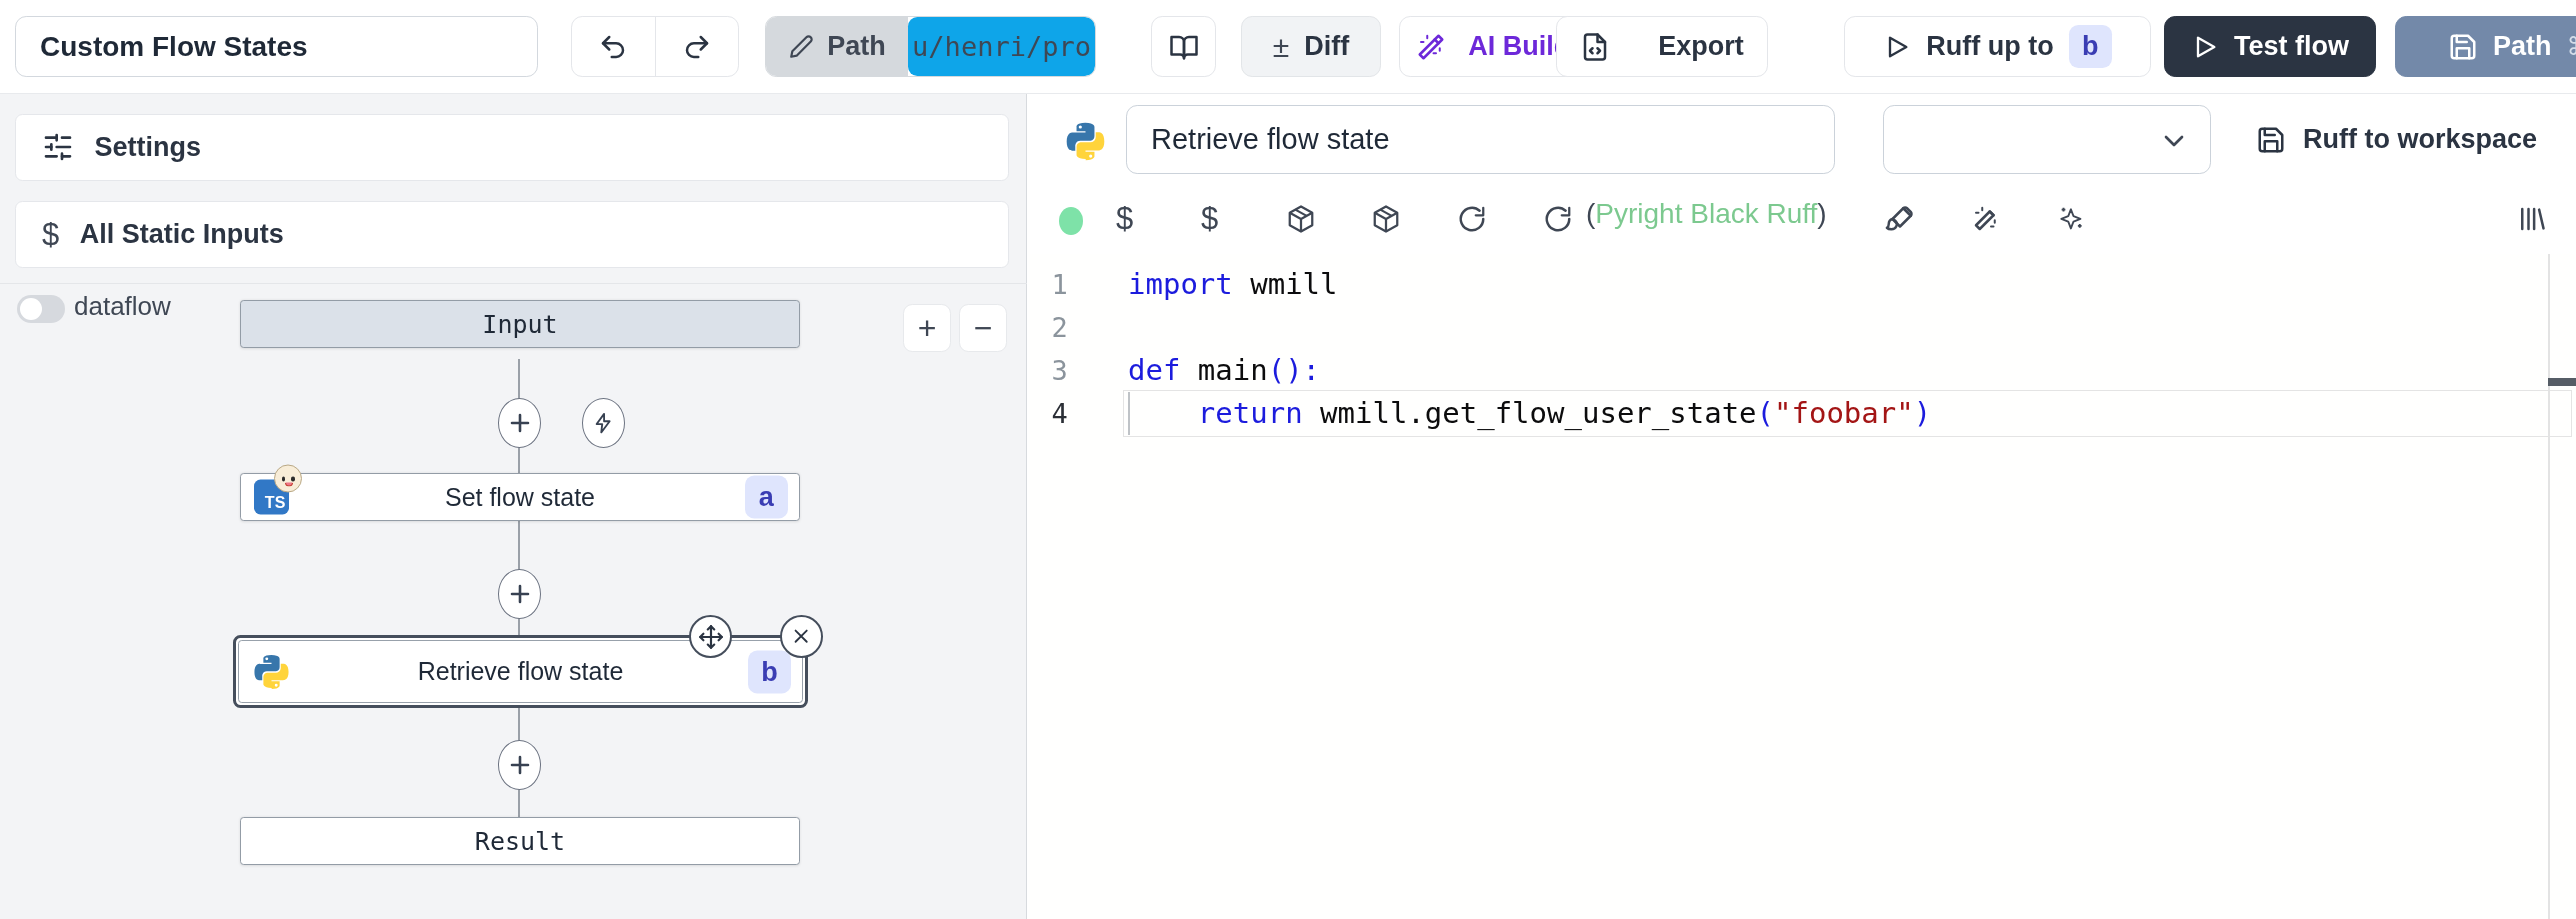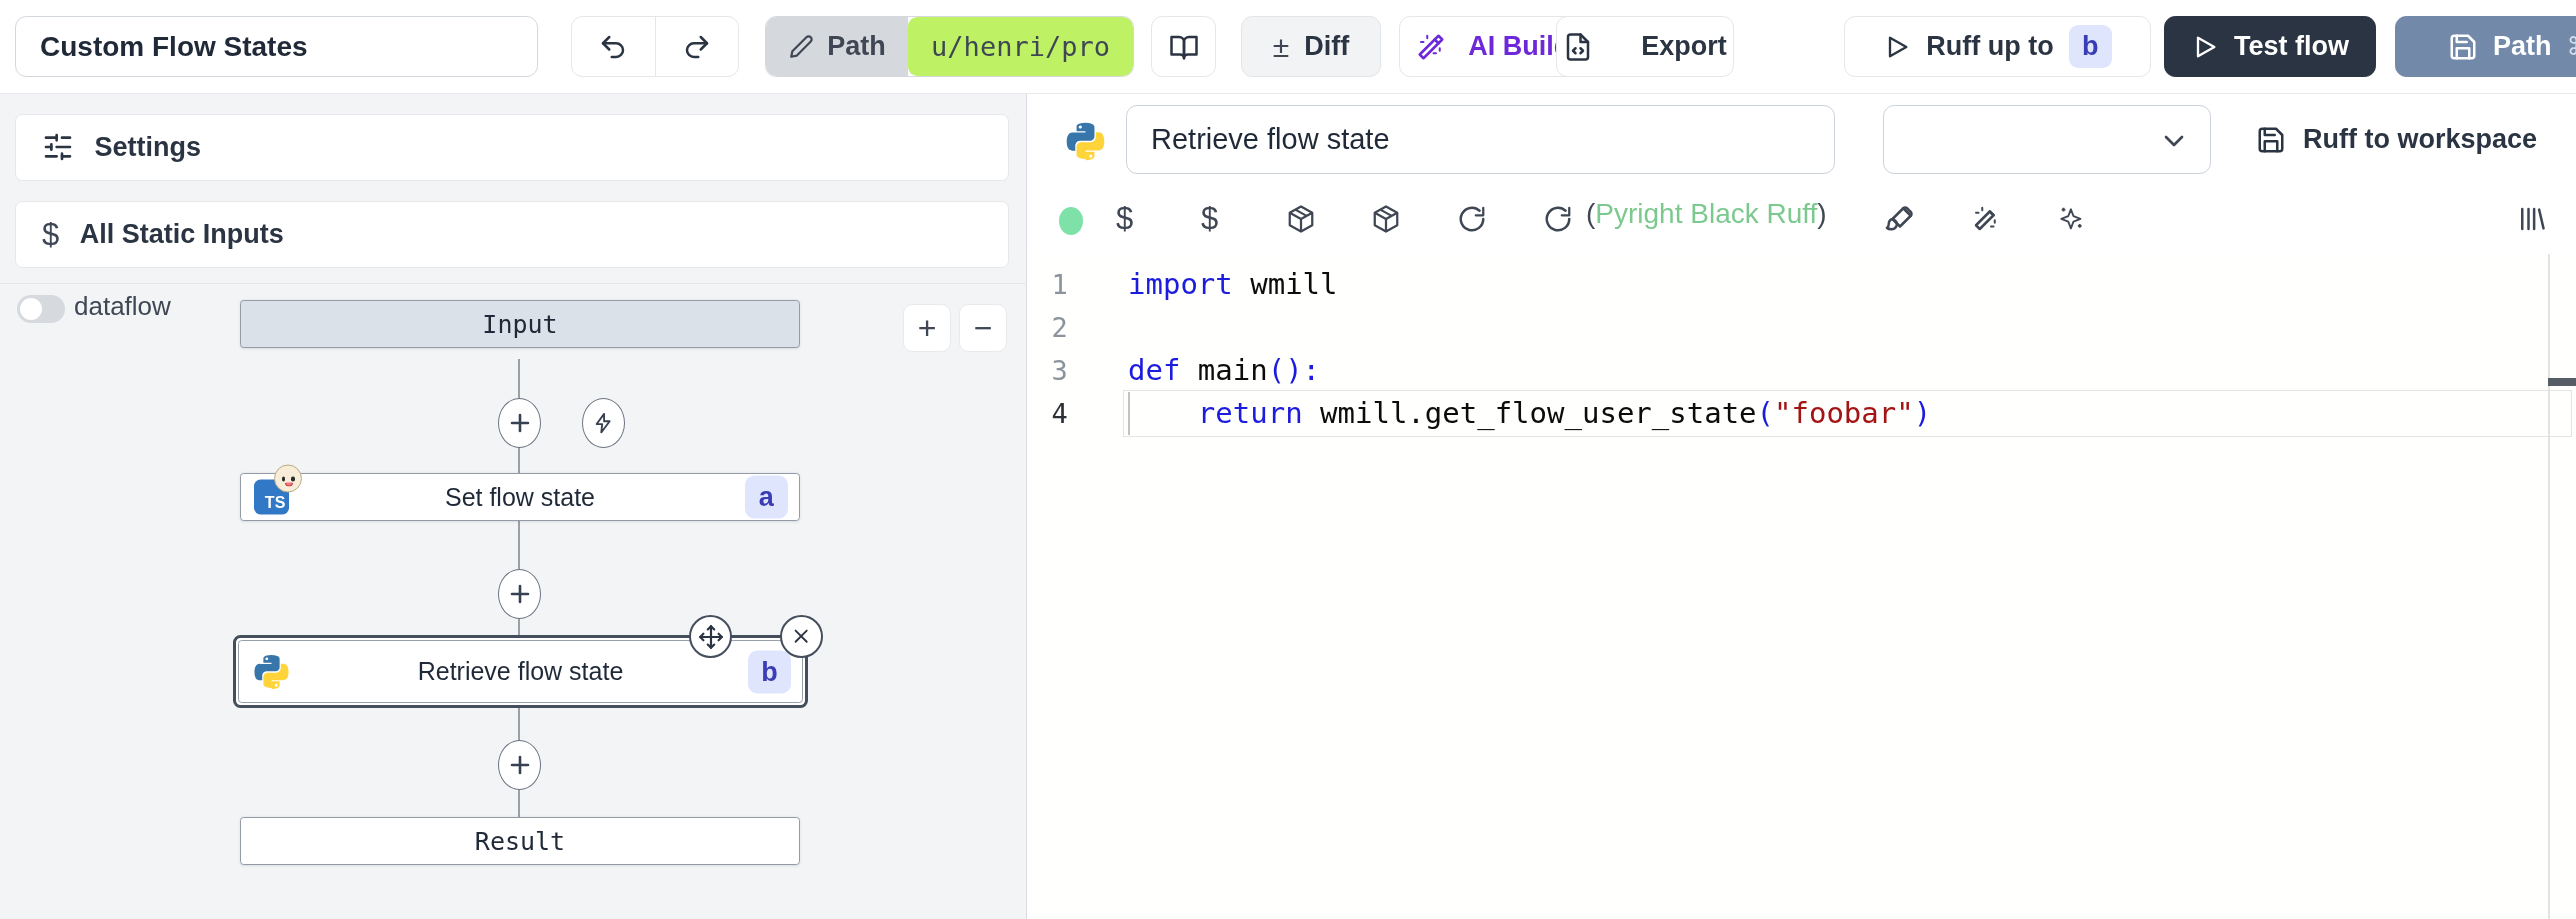--- a/index.html
+++ b/index.html
@@ -37,34 +37,34 @@
 
   .path-group {
     left: 765px; display: flex; border-radius: 11.2px; overflow: hidden;
     border: 1.9px solid #d5d9dd;
   }
   .path-seg {
     background: #d5d9dd; display: flex; align-items: center; gap: 13px;
     padding: 0 22.3px; font-size: 27px; font-weight: 700; color: #3f4754; border: none; cursor: pointer;
   }
   .path-val {
-    background: #bef264; display: flex; align-items: center; padding: 0 23px;
+    background: #0ea5e9; display: flex; align-items: center; padding: 0 4px;
     font-size: 27px; color: #3f4754; border-radius: 9.3px;
   }
 
   .btn {
     display: flex; align-items: center; justify-content: center; gap: 15px;
     background: #fff; border: 1.9px solid #e4e6ea; border-radius: 11.2px;
     font-size: 27px; font-weight: 700; color: #2b3442; cursor: pointer;
     font-family: "Liberation Sans", sans-serif;
   }
   .btn-book   { left: 1151px; width: 65px; }
   .btn-diff   { left: 1241px; width: 140px; background: #f1f3f5; border-color: #e2e5e8; }
   .btn-ai     { left: 1399px; width: 214px; color: #6d28d9; gap: 22px; }
-  .btn-export { left: 1556px; width: 178px; gap: 48px; }
+  .btn-export { left: 1556px; width: 212px; gap: 48px; }
   .btn-testup { left: 1844px; width: 307px; }
   .btn-testflow { left: 2164px; width: 212px; background: #2b3442; border-color: #2b3442; color: #fff; }
   .btn-draft  { left: 2395px; width: 270px; background: #7389a9; border-color: #7389a9; color: #fff; }
   .badge {
     display: inline-flex; align-items: center; justify-content: center;
     width: 43px; height: 43px; border-radius: 9.3px;
     background: #dfe5fd; color: #3a3db3; font-size: 27px; font-weight: 700;
   }
   .shortcut { font-size: 25px; font-weight: 400; color: #d4dde9; letter-spacing: 1.9px; }
   .plusminus-glyph { font-size: 30px; font-weight: 400; color: #3f4754; }

